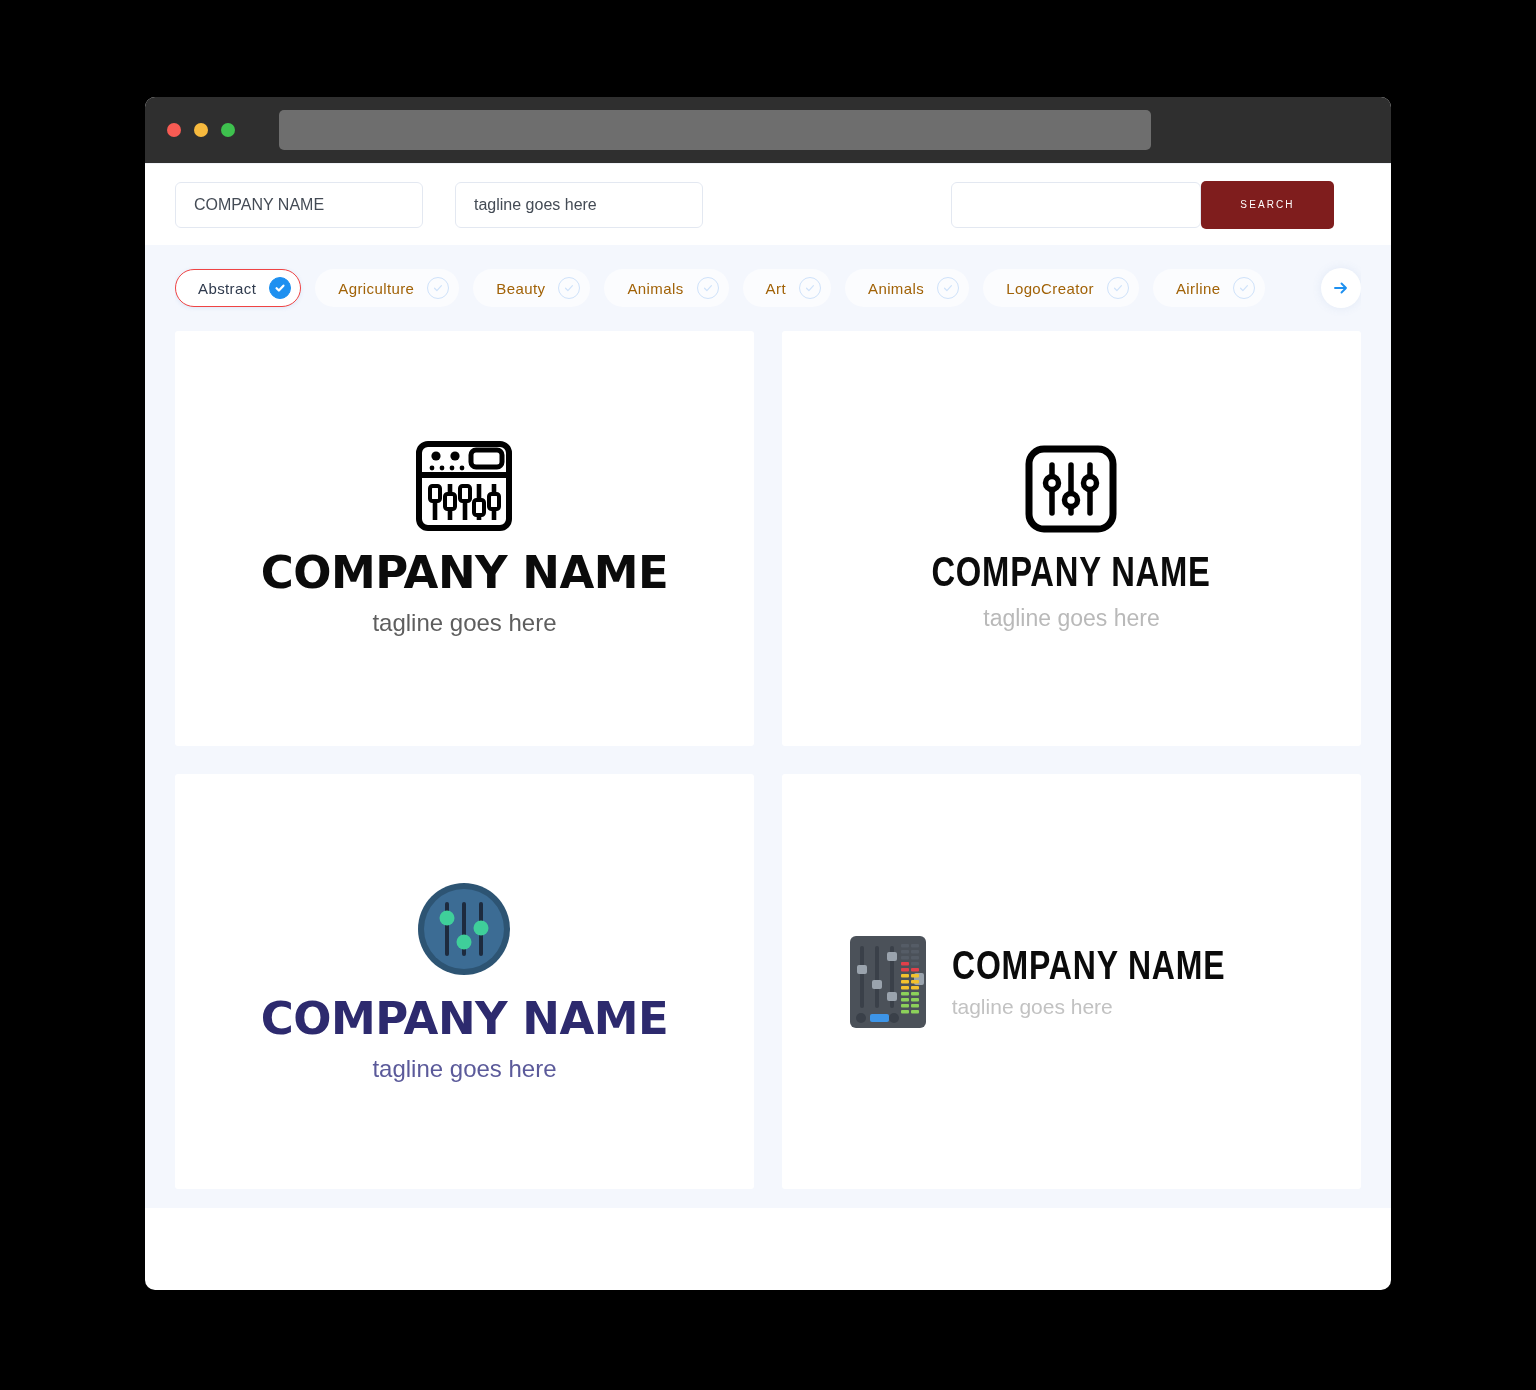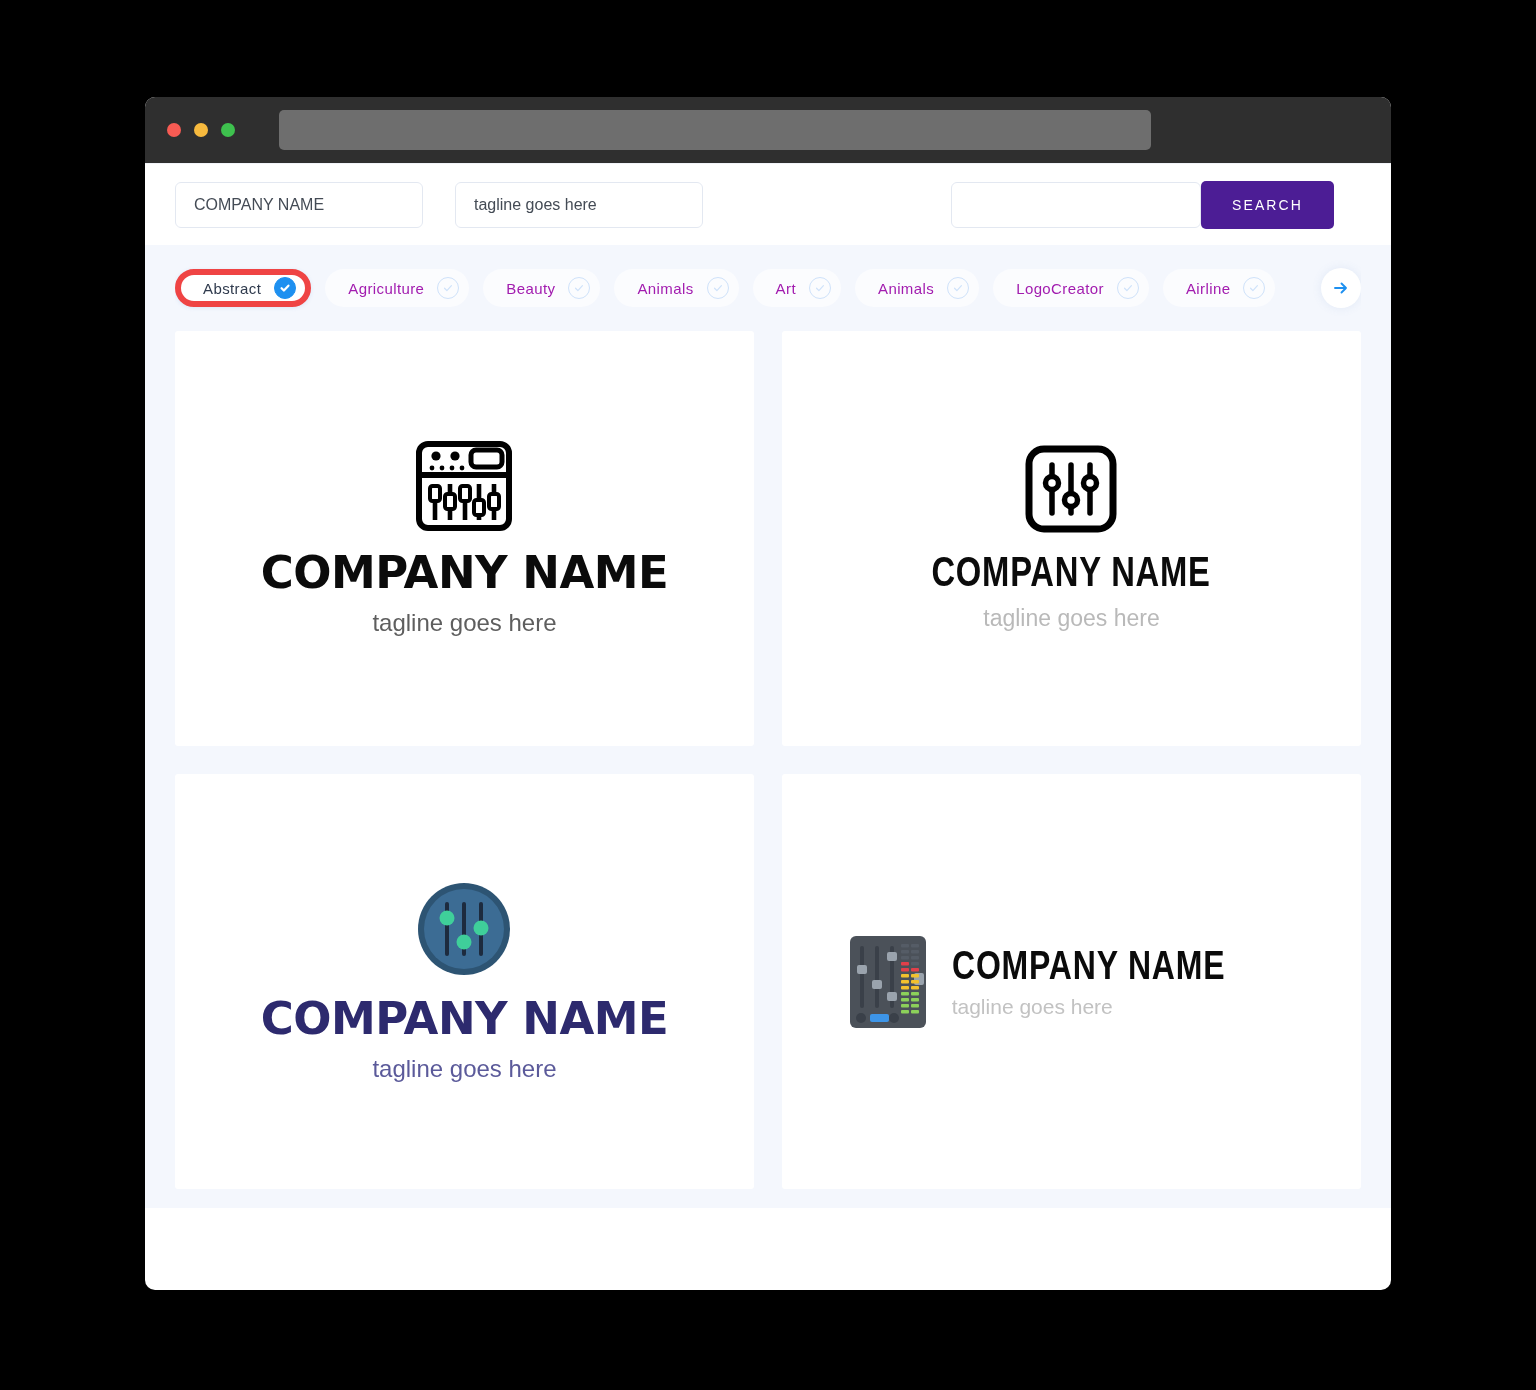--- a/index.html
+++ b/index.html
@@ -74,26 +74,26 @@
     color: #444b55;
     padding: 0 18px;
     outline: none;
   }
   .field::placeholder { color: #444b55; }
   .field-company { width: 248px; }
   .field-tagline { width: 248px; margin-left: 32px; }
   .field-keyword { width: 250px; margin-left: 248px; }
   .search-btn {
     width: 133px; height: 48px;
-    background: #4c1d95;
+    background: #7f1d1d;
     border: none;
     border-radius: 5px;
     color: #ffffff;
     font-family: "Liberation Sans", sans-serif;
-    font-size: 14px;
+    font-size: 10px;
     letter-spacing: 2.1px;
     cursor: pointer;
   }
 
   
   .content {
     background: #f4f7fd;
     padding: 0 30px;
     height: calc(100% - 230px);
   }
@@ -112,34 +112,34 @@
     padding: 0 9px 0 22px;
     border-radius: 19px;
     background: #fbfcfe;
     margin-right: 14px;
     white-space: nowrap;
     cursor: pointer;
     border: 1px solid transparent;
   }
   .chip-label {
     font-size: 15px;
-    color: #a21caf;
+    color: #a16207;
     letter-spacing: .4px;
   }
   .chip-check {
     width: 22px; height: 22px;
     border-radius: 50%;
     border: 1.5px solid #cfe2fa;
     display: flex; align-items: center; justify-content: center;
   }
   .chip-check svg { width: 12px; height: 12px; }
   .chip-check svg path { stroke: #cfe2fa; }
   .chip.active {
     background: #ffffff;
-    border: 6px solid #ef4444;
+    border: 1px solid #ef4444;
     box-shadow: 0 1px 4px rgba(80,140,220,.14);
   }
   .chip.active .chip-label { color: #2f3a4d; font-weight: 500; }
   .chip.active .chip-check {
     background: #1e90f0;
     border-color: #1e90f0;
   }
   .chip.active .chip-check svg path { stroke: #ffffff; stroke-width: 2.6; }
   .chips-next {
     position: absolute;

